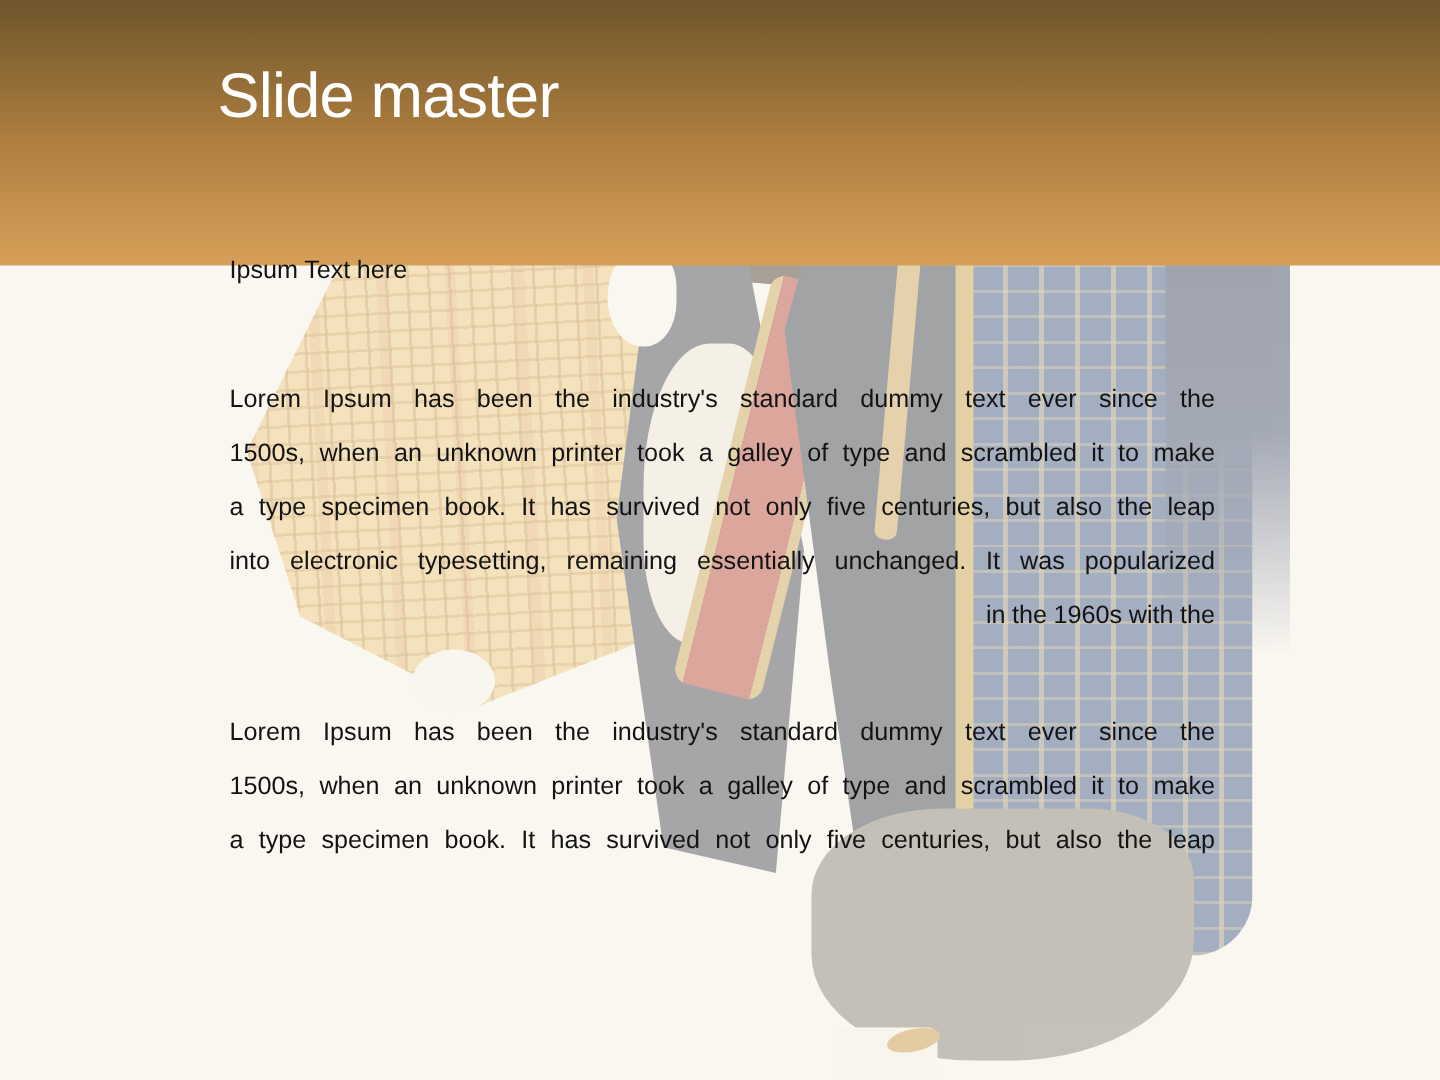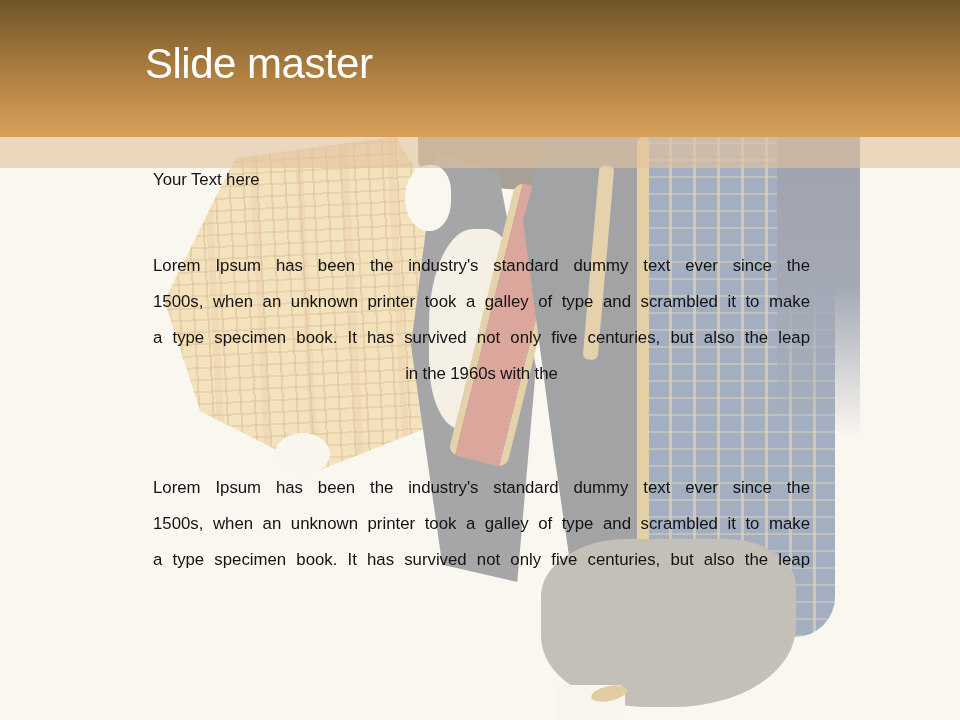--- a/index.html
+++ b/index.html
@@ -38,32 +38,32 @@
   .braid-left-shape{left:474px;top:0;width:12px;height:485px;background:#c79b3f;border-radius:6px;}
   .navy-shape{left:614px;top:0;width:83px;height:300px;border-radius:0 0 0 20px;
     background:linear-gradient(180deg,#22304f,#2e3e64 50%,rgba(46,62,100,0));}
   .glove-shape{left:112px;top:296px;width:55px;height:42px;background:#f8f5ee;border-radius:50%;}
   .breeches-shape{left:378px;top:402px;width:255px;height:168px;background:#7b7669;border-radius:34% 28% 48% 42%;}
   .stocking-shape{left:392px;top:548px;width:70px;height:35px;background:#f6f3e9;border-radius:6px 6px 0 0;}
   .knee-gold-shape{left:428px;top:549px;width:36px;height:15px;background:#c49136;border-radius:50%;transform:rotate(-12deg);}
   
   .accent-band{position:absolute;left:0;top:137px;width:960px;height:31px;
     background:rgba(226,196,158,.62);z-index:2;}
-  .banner{position:absolute;left:0;top:0;width:960px;height:137px;z-index:3;
+  .banner{position:absolute;left:0;top:0;width:960px;height:177px;z-index:3;
     background:linear-gradient(180deg,#6e552b 0%,#b08040 55%,#d7a05a 100%);}
   .title{position:absolute;left:145px;top:40px;font-size:42px;line-height:48px;
     letter-spacing:-.5px;color:#ffffff;font-weight:400;}
   
   .textblock{position:absolute;left:153px;width:657px;font-size:16.8px;line-height:36px;
     color:#131313;z-index:4;word-spacing:-.3px;}
   .subtitle{top:162px;}
   .para1{top:248px;}
   .para2{top:470px;}
   .line.j{text-align:justify;text-align-last:justify;}
-  .line.l{text-align:center;}
+  .line.l{text-align:right;}
 </style>
 </head>
 <body>
 
 <div class="slide">
 
   <div class="photo">
     <div class="hat-shape"></div>
     <div class="matador-hat-shape"></div>
     <div class="lapel-shape"></div>
@@ -80,26 +80,27 @@
     <div class="stocking-shape"></div>
     <div class="knee-gold-shape"></div>
   </div>
 
   <div class="accent-band"></div>
 
   <div class="banner">
     <div class="title">Slide master</div>
   </div>
 
-  <div class="textblock subtitle">Your Text here</div>
+  <div class="textblock subtitle">Ipsum Text here</div>
 
   <div class="textblock para1">
     <div class="line j">Lorem Ipsum has been the industry's standard dummy text ever since the</div>
     <div class="line j">1500s, when an unknown printer took a galley of type and scrambled it to make</div>
     <div class="line j">a type specimen book. It has survived not only five centuries, but also the leap</div>
+    <div class="line j">into electronic typesetting, remaining essentially unchanged. It was popularized</div>
     <div class="line l">in the 1960s with the</div>
   </div>
 
   <div class="textblock para2">
     <div class="line j">Lorem Ipsum has been the industry's standard dummy text ever since the</div>
     <div class="line j">1500s, when an unknown printer took a galley of type and scrambled it to make</div>
     <div class="line j">a type specimen book. It has survived not only five centuries, but also the leap</div>
   </div>
 
 </div>

